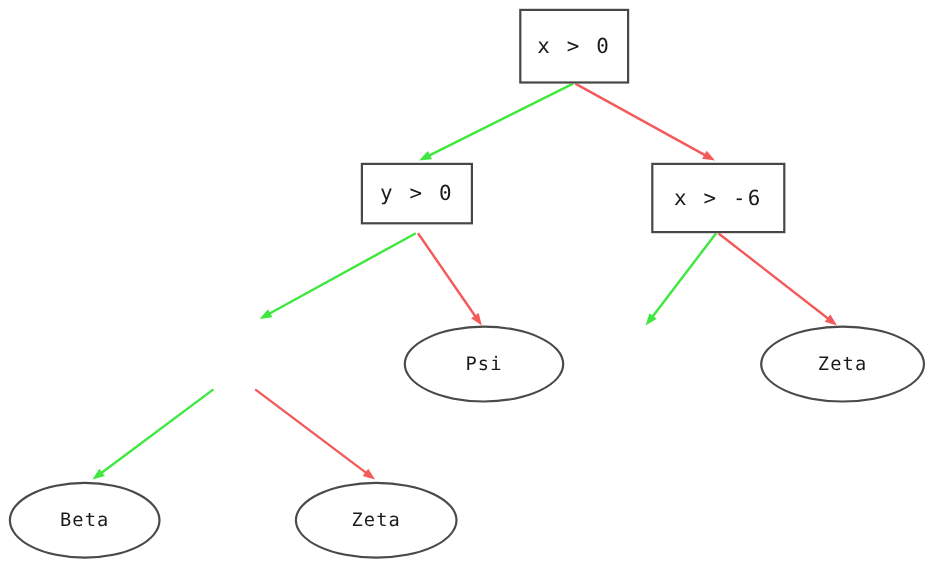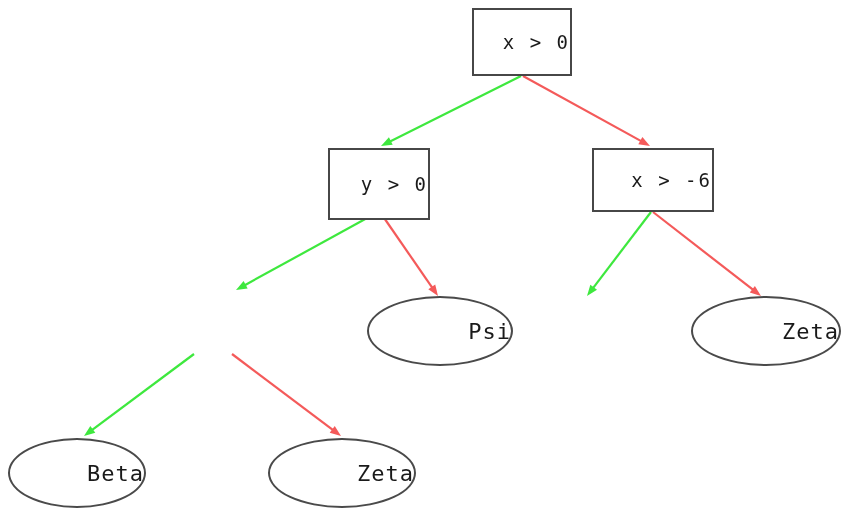--- a/index.html
+++ b/index.html
@@ -24,34 +24,34 @@
     width: 848px;
     height: 516px;
     pointer-events: none;
   }
   .node {
     position: absolute;
     box-sizing: border-box;
     background: #ffffff;
     display: flex;
     align-items: center;
-    justify-content: flex-end;
+    justify-content: center;
     color: #1a1a1a;
     font-family: "DejaVu Sans Mono", monospace;
     white-space: pre;
   }
   .node-decision {
     border: 2px solid #474747;
     font-size: 19px;
     letter-spacing: 2px;
   }
   .node-leaf {
     border: 2px solid #4a4a4a;
     border-radius: 50%;
-    font-size: 22px;
+    font-size: 17px;
     letter-spacing: 1px;
   }
 </style>
 </head>
 <body>
 
 <div id="canvas">
 
   <svg id="edge-layer" viewBox="0 0 848 516" width="848" height="516">
       <g>
@@ -83,21 +83,21 @@
         <polygon points="84,436 90.3090110880769,426.05835128912094 95.32939791509558,432.79301654487773" fill="#3ee83e"></polygon>
       </g>
       <g>
         <line x1="232" y1="354" x2="333.8079256199105" y2="430.5894486314923" stroke="#f45a5a" stroke-width="2.2"></line>
         <polygon points="341,436 329.6847628968092,432.7434052603101 334.7346108407498,426.03080250555996" fill="#f45a5a"></polygon>
       </g>
     </svg>
 
   <div class="node node-decision" style="left: 472px; top: 8px; width: 100px; height: 68px;"><span>x &gt; 0</span></div>
 
-  <div class="node node-decision" style="left: 328px; top: 148px; width: 102px; height: 72px;"><span>y &gt; 0</span></div>
+  <div class="node node-decision" style="left: 328px; top: 148px; width: 102px; height: 56px;"><span>y &gt; 0</span></div>
 
   <div class="node node-decision" style="left: 592px; top: 148px; width: 122px; height: 64px;"><span>x &gt; -6</span></div>
 
 
   <div class="node node-leaf" style="left: 367px; top: 296px; width: 146px; height: 70px;"><span>Psi</span></div>
 
 
   <div class="node node-leaf" style="left: 691px; top: 296px; width: 150px; height: 70px;"><span>Zeta</span></div>
 
   <div class="node node-leaf" style="left: 8px; top: 438px; width: 138px; height: 70px;"><span>Beta</span></div>

